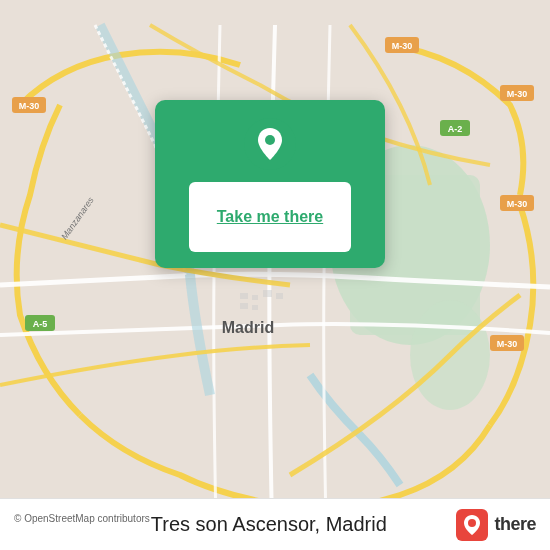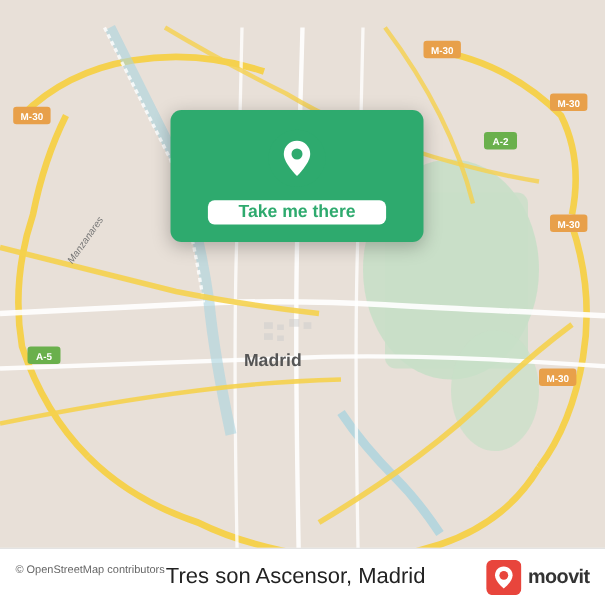--- a/index.html
+++ b/index.html
@@ -47,25 +47,26 @@
       width: 52px;
       height: 52px;
       margin-bottom: 12px;
     }
 
     #take-me-there-btn {
       background: white;
       color: #2eaa6e;
       border: none;
       border-radius: 6px;
-      padding: 2px 28px;
+      padding: 26px 28px;
       font-size: 16px;
       font-weight: 600;
       cursor: pointer;
       white-space: nowrap;
+      text-decoration: underline;
     }
 
     
     #bottom-bar {
       position: absolute;
       bottom: 0; left: 0; right: 0;
       height: 52px;
       background: white;
       display: flex;
       align-items: center;
@@ -203,17 +204,17 @@
       <span id="copyright-text">© OpenStreetMap contributors</span>
       <span id="location-label">Tres son Ascensor, Madrid</span>
     </div>
 
     <div id="moovit-logo">
       <svg id="moovit-icon" viewBox="0 0 32 32" xmlns="http://www.w3.org/2000/svg">
         <rect width="32" height="32" rx="6" fill="#e8453c"></rect>
         <path d="M16 6 C11 6 8 10 8 14 C8 20 16 26 16 26 C16 26 24 20 24 14 C24 10 21 6 16 6 Z" fill="white"></path>
         <circle cx="16" cy="14" r="4" fill="#e8453c"></circle>
       </svg>
-      <span id="moovit-text">moovit</span>
+      <span id="moovit-text">there</span>
     </div>
   </div>
 
 </div>
 
 </body></html>

